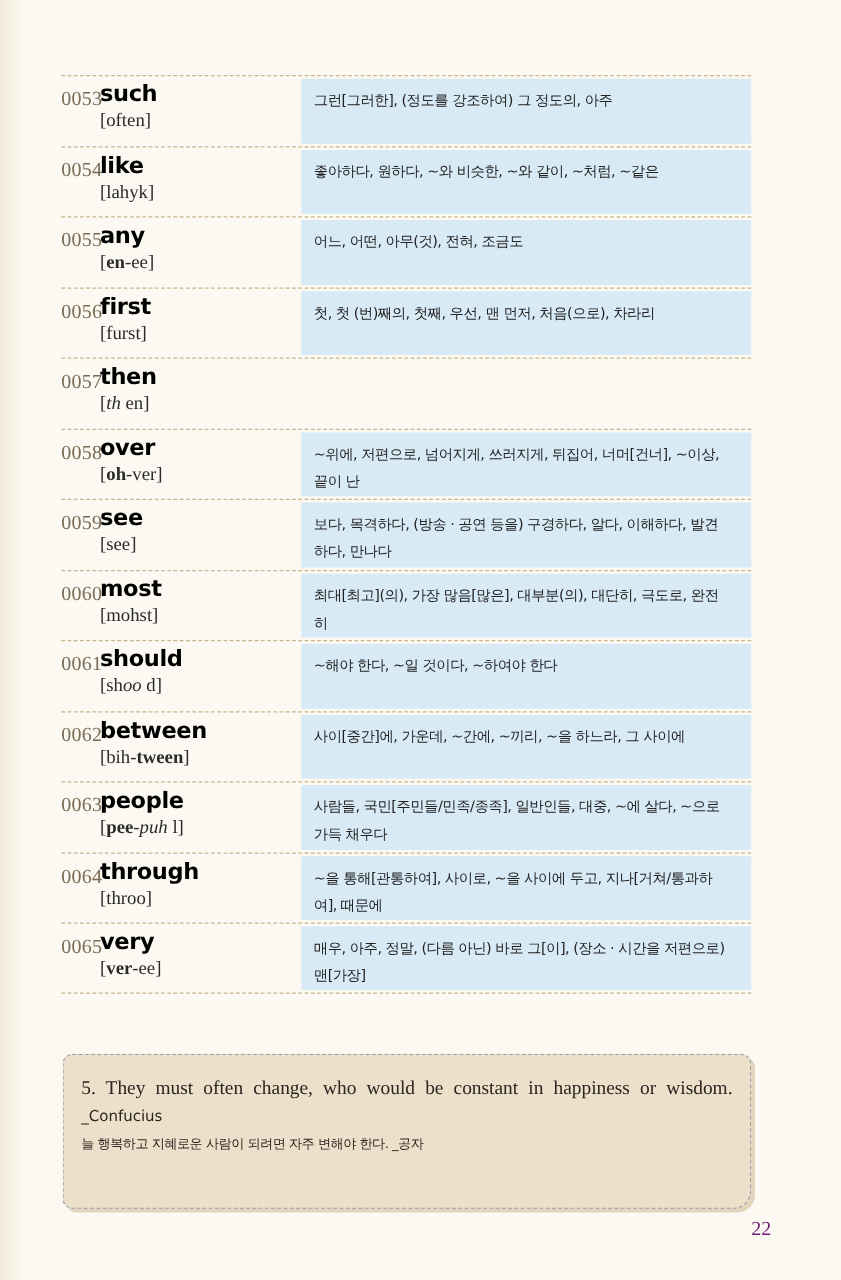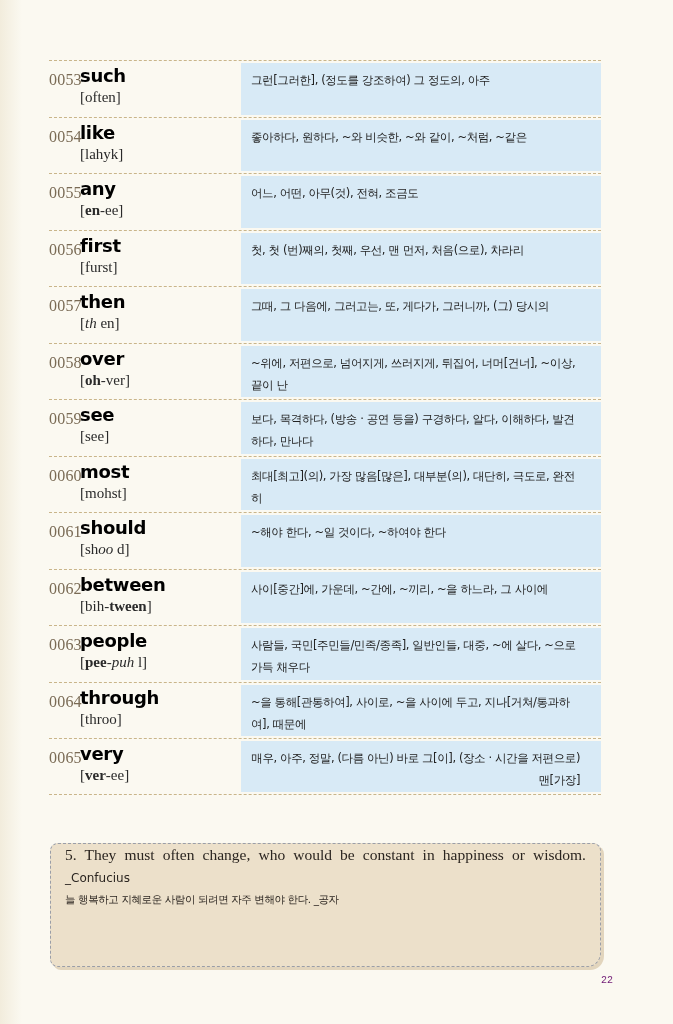--- a/index.html
+++ b/index.html
@@ -15,21 +15,21 @@
   }
   .vocab-list {
     position: absolute; left: 49px; top: 60px; width: 552px;
   }
   .entry {
     position: relative;
     border-top: 1px dashed #c9b58a;
     height: 56.5px;
     box-sizing: border-box;
   }
-  .entry:last-child { border-bottom: 1px dashed #c9b58a; text-align: right; }
+  .entry:last-child { border-bottom: 1px dashed #c9b58a; }
   .entry .num {
     position: absolute; left: 0; top: 10px;
     font-family: "Liberation Serif", serif;
     font-size: 16px; color: #7a6b55; letter-spacing: 0.2px;
   }
   .entry .word {
     position: absolute; left: 31px; top: 4px;
     font-family: "DejaVu Sans", sans-serif;
     font-weight: bold; font-size: 18px; color: #000000;
     letter-spacing: -0.3px;
@@ -51,41 +51,41 @@
     font-family: "DejaVu Sans", sans-serif;
     font-size: 11.5px; color: #222; line-height: 22px;
     letter-spacing: -0.4px;
   }
   .quote-box {
     position: absolute; left: 50px; top: 843px; width: 551px; height: 124px;
     background: #ece0ca;
     border: 1px dashed #9a9ea8;
     border-radius: 8px 8px 14px 8px;
     box-sizing: border-box;
-    padding: 0 14px 0 14px;
+    padding: 16px 14px 0 14px;
     box-shadow: 3px 3px 0 #e2d5bd;
   }
   .quote-en {
     font-family: "Liberation Serif", serif;
     font-size: 15.5px; color: #2b2520; line-height: 22px;
     text-align: justify;
   }
   .quote-author {
     font-family: "DejaVu Sans", sans-serif;
     font-size: 12px;
   }
   .quote-ko {
     font-family: "DejaVu Sans", sans-serif;
     font-size: 10.5px; color: #2b2520; margin-top: 4px;
     letter-spacing: -0.4px;
   }
   .page-number {
     position: absolute; left: 601px; top: 975px;
-    font-family: Liberation Mono, monospace;
-    font-size: 10px; color: #701a75;
+    font-family: Liberation Serif, serif;
+    font-size: 16px; color: #701a75;
   }
 </style>
 </head>
 <body>
 
 <div class="page-shade"></div>
 
 <div class="vocab-list" id="vocab-list">
     <div class="entry">
       <span class="num">0053</span>
@@ -116,23 +116,20 @@
       <span class="word">first</span>
       <span class="pron"><span>[furst]</span></span>
       <div class="meaning-box">
         <div class="meaning">첫, 첫 (번)째의, 첫째, 우선, 맨 먼저, 처음(으로), 차라리</div>
       </div>
     </div>
     <div class="entry">
       <span class="num">0057</span>
       <span class="word">then</span>
       <span class="pron"><span>[</span><i>th</i><span> en]</span></span>
-      <div class="meaning-box">
-        <div class="meaning">그때, 그 다음에, 그러고는, 또, 게다가, 그러니까, (그) 당시의</div>
-      </div>
     </div>
     <div class="entry">
       <span class="num">0058</span>
       <span class="word">over</span>
       <span class="pron"><span>[</span><b>oh</b><span>-ver]</span></span>
       <div class="meaning-box">
         <div class="meaning">~위에, 저편으로, 넘어지게, 쓰러지게, 뒤집어, 너머[건너], ~이상, 끝이 난</div>
       </div>
     </div>
     <div class="entry">

